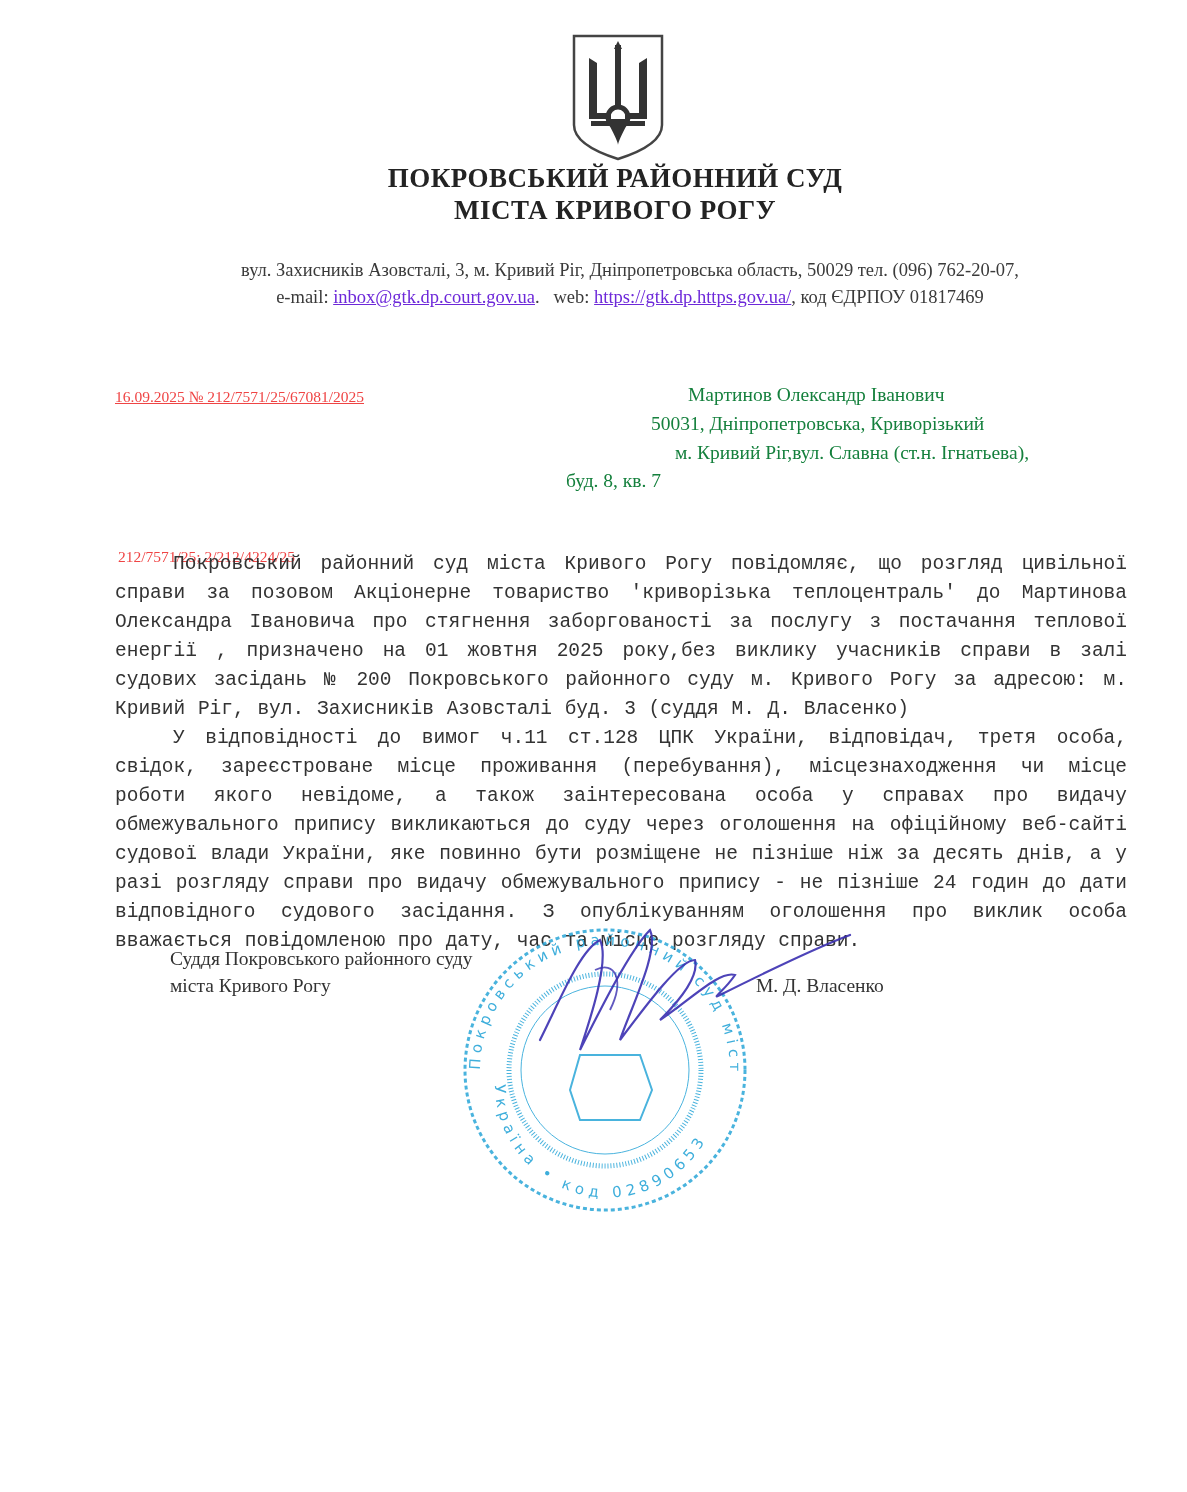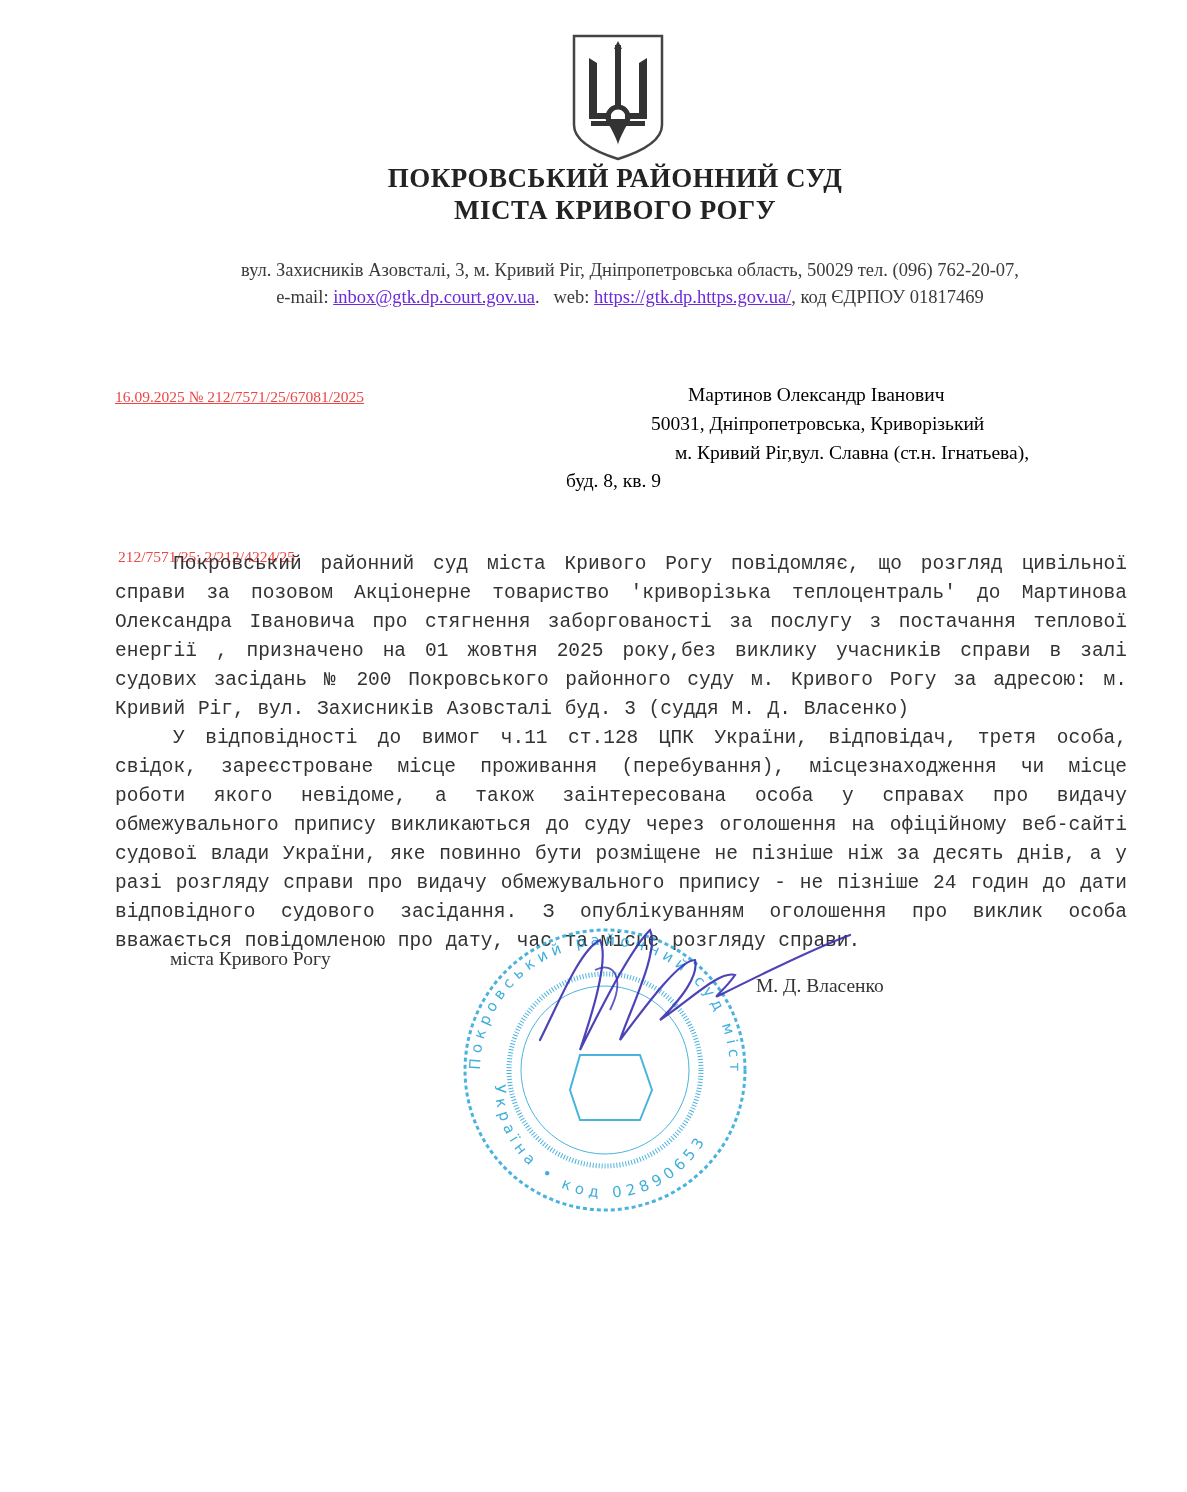--- a/index.html
+++ b/index.html
@@ -10,21 +10,21 @@
   }
   .abs { position: absolute; }
   .emblem { left: 571px; top: 33px; width: 94px; height: 128px; }
   .title {
     left: 0; width: 1230px; text-align: center;
     font-weight: bold; font-size: 27px; letter-spacing: 0.5px; color: #232323;
   }
   .addr { left: 0; width: 1260px; text-align: center; font-size: 18.5px; color: #3a3a3a; }
   .addr a, .ul { color: #6d28d9; text-decoration: underline; }
   .small { font-size: 15.5px; color: #ef4444; }
-  .recip { font-size: 19.5px; color: #000000; white-space: nowrap; }
+  .recip { font-size: 19.5px; color: #15803d; white-space: nowrap; }
   .para {
     left: 115px; width: 1012px; font-size: 19.5px; line-height: 29px;
     text-align: justify; color: #333; word-spacing: 1px;
   }
   .para p { margin: 0; text-indent: 58px; }
   .sig { font-size: 19.5px; color: #333; white-space: nowrap; line-height: 27px; }
   .stamp { left: 440px; top: 905px; width: 340px; height: 310px; }
 </style>
 </head>
 <body>
@@ -54,21 +54,21 @@
   <span>web:</span>
   <a>https://gtk.dp.https.gov.ua/</a><span>, код ЄДРПОУ 01817469</span>
 </div>
 
 <div class="abs small ul" style="left:115px; top:388px;">16.09.2025 №  212/7571/25/67081/2025</div>
 <div class="abs small" style="left:118px; top:500px;margin-top:48px;">212/7571/25; 2/212/4224/25</div>
 
 <div class="abs recip" style="left:688px; top:384px;">Мартинов Олександр Іванович</div>
 <div class="abs recip" style="left:651px; top:413px;">50031,  Дніпропетровська,  Криворізький</div>
 <div class="abs recip" style="left:675px; top:442px;">м. Кривий Ріг,вул. Славна (ст.н. Ігнатьева),</div>
-<div class="abs recip" style="left:566px; top:470px;">буд. 8, кв. 9</div>
+<div class="abs recip" style="left:566px; top:470px;">буд. 8, кв. 7</div>
 
 <div class="abs para" style="top:550px;font-family:Liberation Mono, monospace;">
   <p>Покровський районний суд міста Кривого Рогу  повідомляє, що розгляд цивільної справи за позовом Акціонерне товариство 'криворізька теплоцентраль'  до Мартинова Олександра Івановича про стягнення заборгованості за послугу з постачання теплової енергії , призначено на 01 жовтня 2025 року,без виклику учасників справи  в залі судових засідань № 200 Покровського районного суду м. Кривого Рогу  за адресою: м. Кривий Ріг, вул. Захисників Азовсталі буд. 3 (суддя  М.  Д. Власенко)</p>
   <p>У відповідності до вимог ч.11 ст.128 ЦПК України, відповідач, третя особа, свідок, зареєстроване місце проживання (перебування), місцезнаходження чи місце роботи якого невідоме, а також заінтересована особа у справах про видачу обмежувального припису викликаються до суду через оголошення на офіційному веб-сайті судової влади України, яке повинно бути розміщене не пізніше ніж за десять днів, а у разі розгляду справи про видачу обмежувального припису - не пізніше 24 годин до дати відповідного судового засідання. З опублікуванням оголошення про виклик особа вважається повідомленою про дату, час та місце розгляду справи.</p>
 </div>
 
 <div class="abs stamp">
   <svg width="340" height="310" viewBox="0 0 340 310">
     <defs>
       <path id="ringTop" d="M40 165 A125 125 0 0 1 290 165"></path>
@@ -83,20 +83,21 @@
     <text font-family="DejaVu Sans, sans-serif" font-size="15" fill="#2aa6d8" letter-spacing="5" opacity="0.9">
       <textPath href="#ringTop">Покровський районний суд міста Кривого Рогу</textPath>
     </text>
     <text font-family="DejaVu Sans, sans-serif" font-size="15" fill="#2aa6d8" letter-spacing="5" opacity="0.9">
       <textPath href="#ringBot">Україна • код 02890653</textPath>
     </text>
   </svg>
 </div>
 
 <div class="abs sig" style="left:170px; top:945px;">
+  <div>Суддя  Покровського районного суду</div>
   <div>міста Кривого Рогу</div>
 </div>
 <div class="abs sig" style="left:756px; top:972px;">М.  Д.  Власенко</div>
 
 <div class="abs" style="left:520px; top:920px; width:340px; height:150px;">
   <svg width="340" height="150" viewBox="0 0 340 150">
     <path d="M20 120 C40 80 60 30 80 20 C90 40 70 100 60 130 C80 90 110 30 130 10 C140 30 110 90 100 120 C130 80 160 40 175 40 C180 60 150 90 140 100 C170 80 200 50 215 55 C205 70 190 80 200 75 C240 55 290 30 330 15" fill="none" stroke="#3a2fb0" stroke-width="2.2" stroke-linecap="round" opacity="0.9"></path>
     <path d="M75 50 C95 40 105 60 90 90" fill="none" stroke="#3a2fb0" stroke-width="1.8" opacity="0.8"></path>
   </svg>
 </div>

